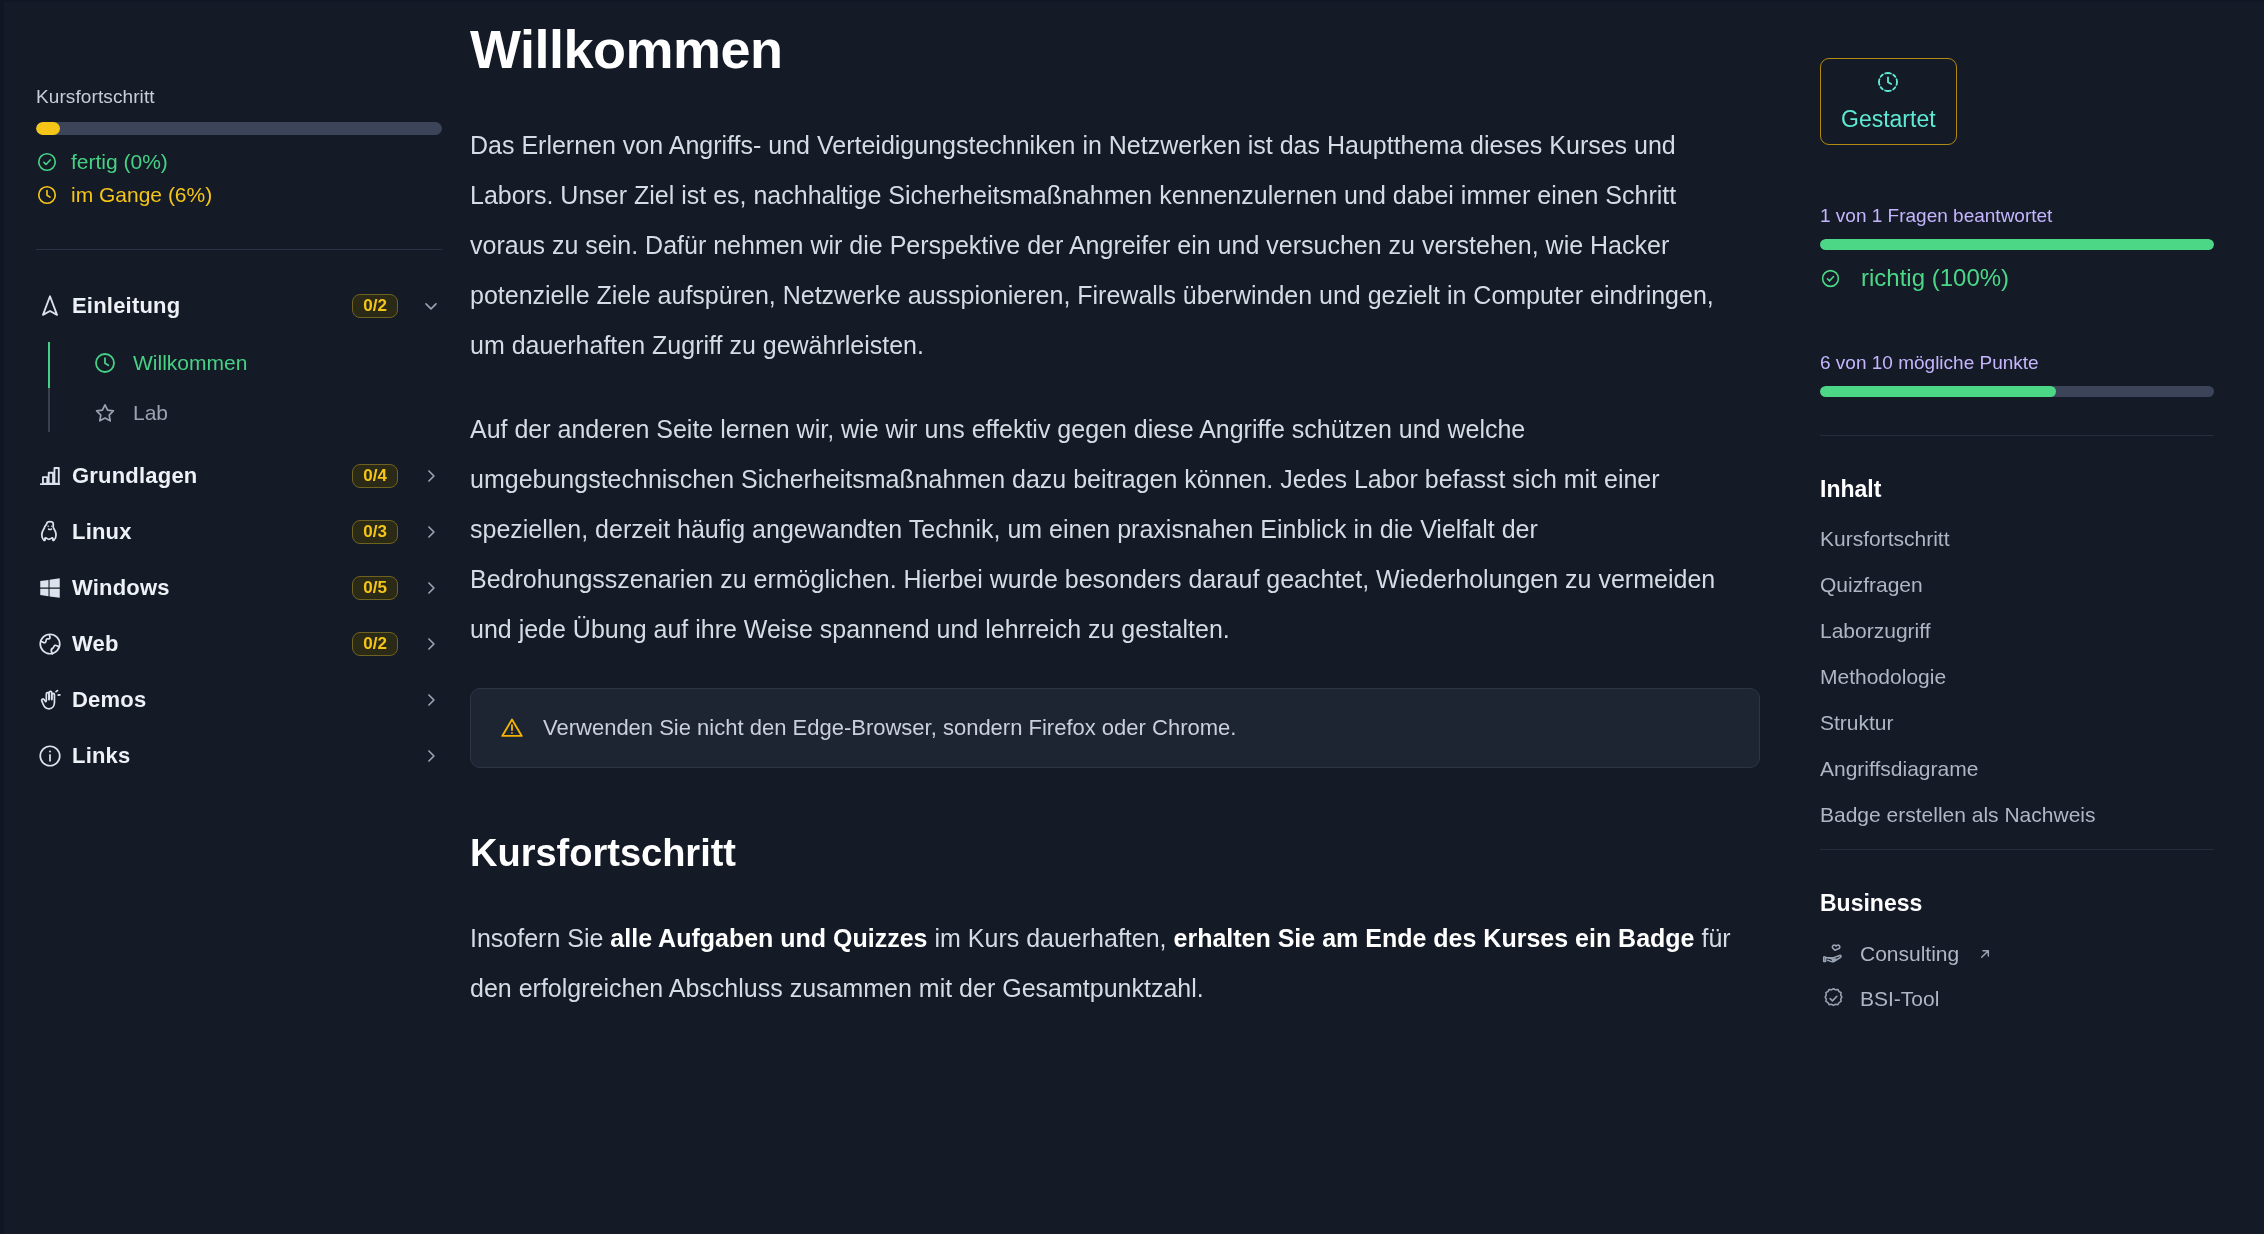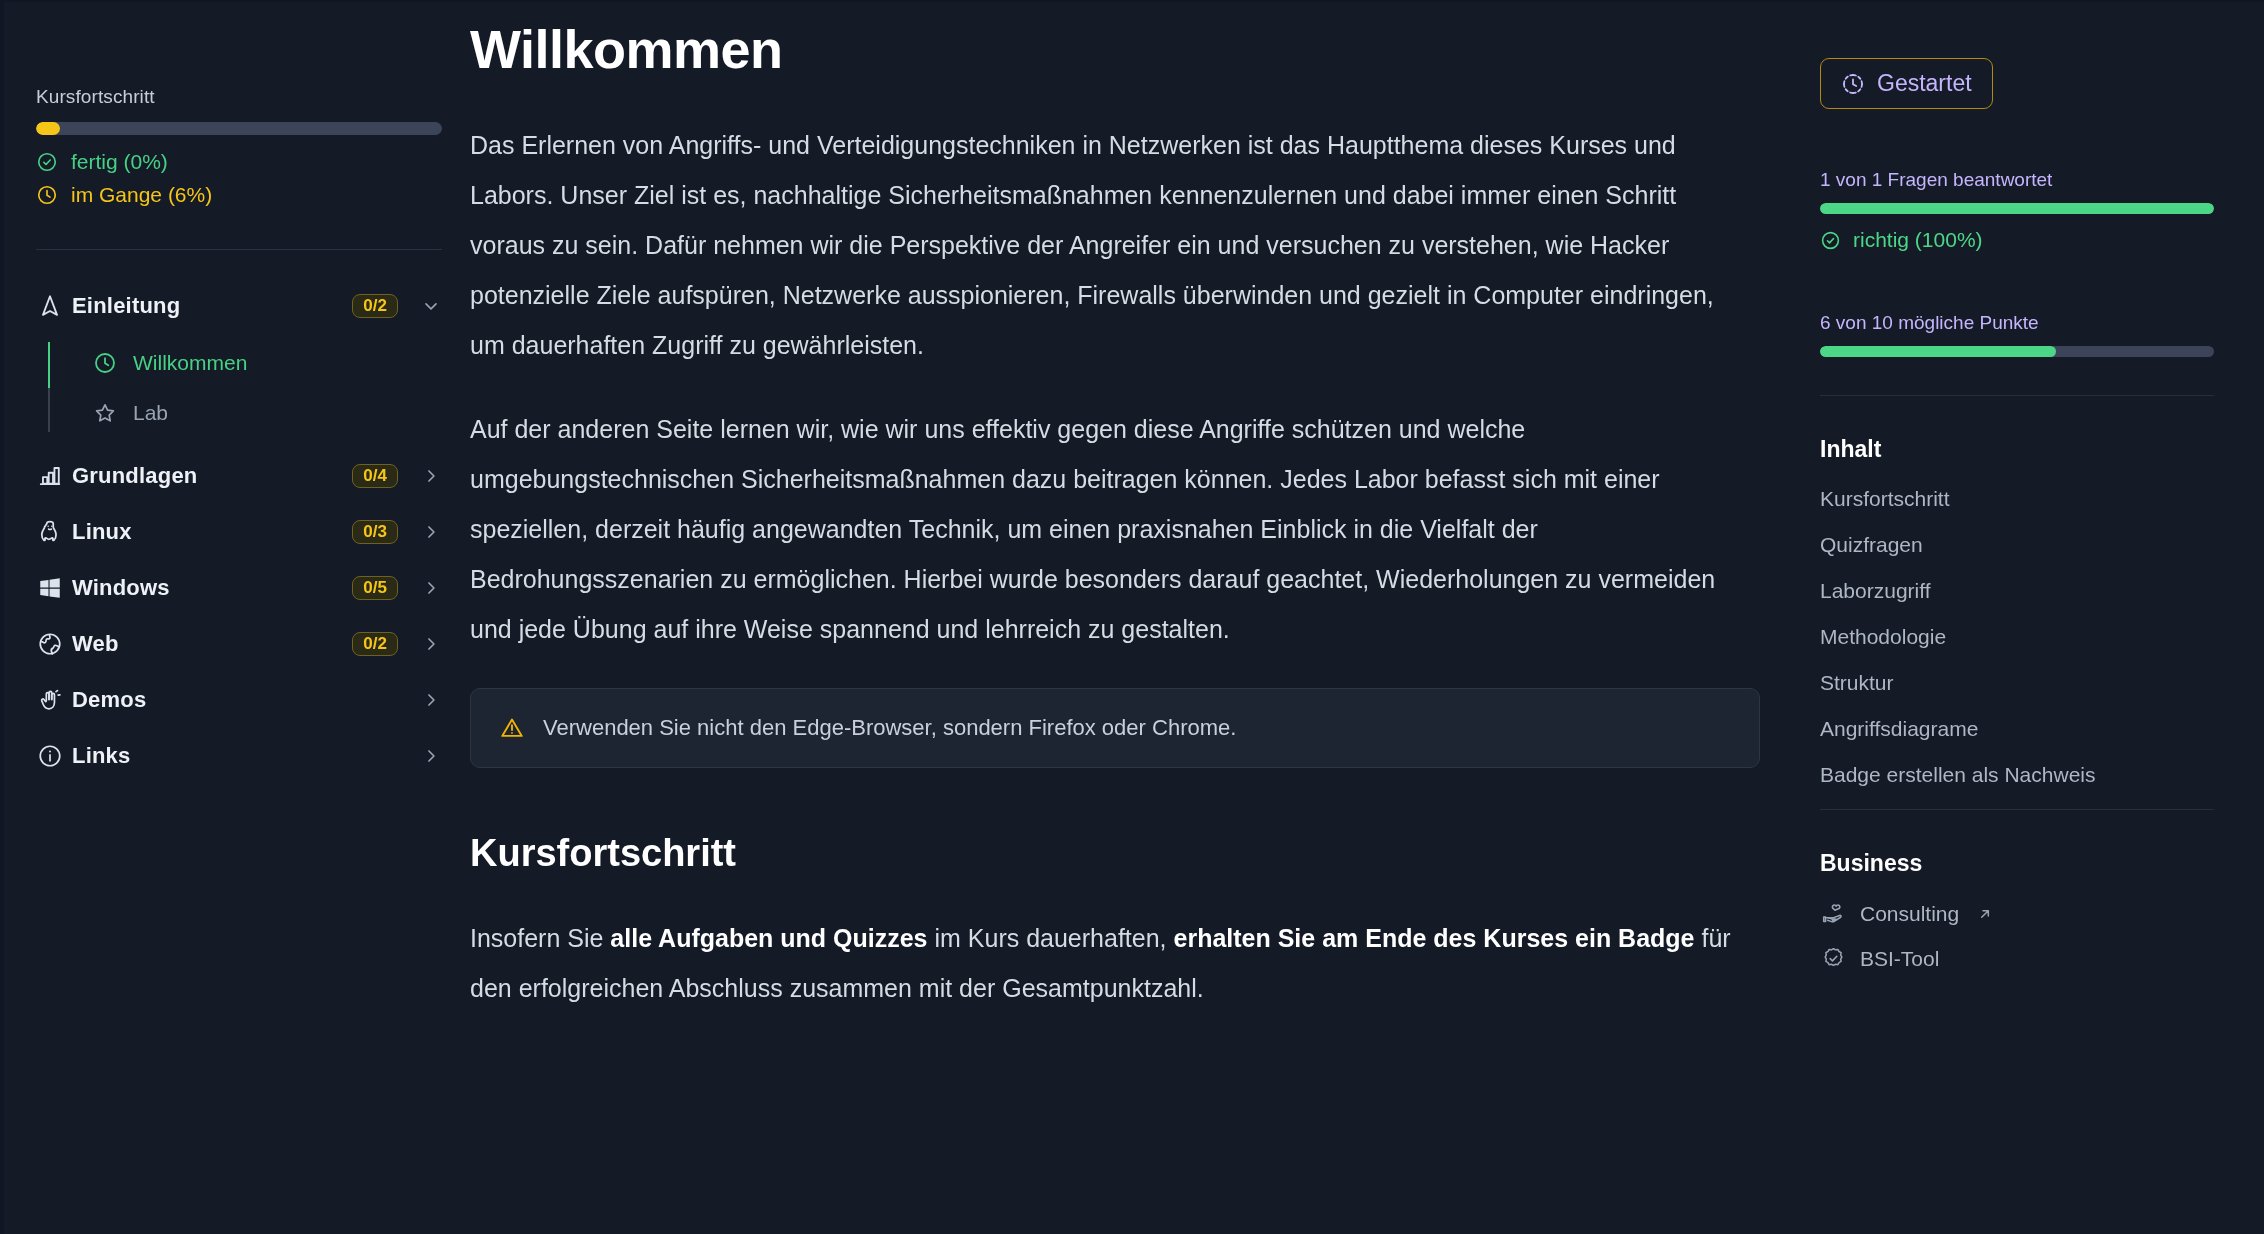--- a/index.html
+++ b/index.html
@@ -45,25 +45,25 @@
   h1.page-title { color: #ffffff; font-size: 54px; font-weight: bold; letter-spacing: -0.5px; margin-bottom: 40px; }
   .body-p { color: #d6dbe4; font-size: 25px; line-height: 50px; margin-bottom: 34px; max-width: 1280px; }
   .body-p b { color: #ffffff; font-weight: bold; }
   .callout { background: #1d2533; border: 1px solid #2d3span; border: 1px solid #2d3547; border-radius: 10px; padding: 26px 28px; display: flex; align-items: center; gap: 18px; max-width: 1290px; margin-bottom: 64px; }
   .callout .warn { color: #f5b301; flex: 0 0 26px; }
   .callout .txt { color: #c9d0db; font-size: 22px; }
   h2.sec-title { color: #ffffff; font-size: 38px; font-weight: bold; margin-bottom: 38px; }
 
   
   .right { width: 444px; flex: 0 0 444px; padding: 58px 50px 0 0; }
-  .badge-started { display: inline-flex; align-items: center; gap: 12px; border: 1px solid #b08a12; border-radius: 9px; padding: 11px 20px; color: #c4b5fd; font-size: 23px; }
+  .badge-started { display: inline-flex; align-items: center; gap: 12px; border: 1px solid #b08a12; border-radius: 9px; padding: 11px 20px; color: #5eead4; font-size: 23px; flex-direction: column; }
   .r-label { color: #c4b5fd; font-size: 19px; margin-top: 60px; }
   .r-track { height: 11px; border-radius: 6px; background: #3b4458; margin-top: 12px; overflow: hidden; }
   .r-fill { height: 100%; border-radius: 6px; background: #4cd787; }
-  .r-stat { display: flex; align-items: center; gap: 12px; color: #4cd787; font-size: 21px; margin-top: 14px; }
+  .r-stat { display: flex; align-items: center; gap: 20px; color: #4cd787; font-size: 24px; margin-top: 14px; }
   .r-hr { height: 1px; background: #262d3c; margin: 30px 0 0 0; }
   .r-head { color: #ffffff; font-size: 23px; font-weight: bold; margin-top: 40px; margin-bottom: 24px; }
   .toc-item { color: #aeb7c4; font-size: 21px; margin-bottom: 22px; cursor: pointer; }
   .biz-item { display: flex; align-items: center; gap: 14px; color: #aeb7c4; font-size: 21px; margin-bottom: 20px; cursor: pointer; }
   .biz-item .ico { width: 26px; display: flex; justify-content: center; color: #9aa3b2; }
   .ext { font-size: 15px; margin-left: 4px; color: #9aa3b2; }
   svg { display: block; }
 </style>
 </head>
 <body>

